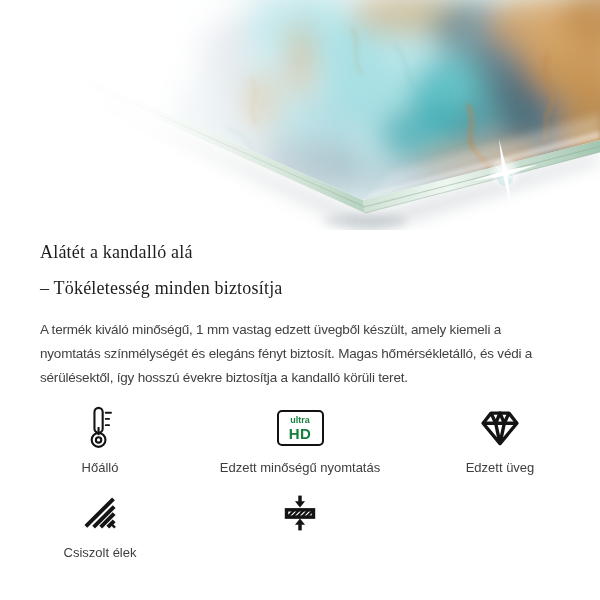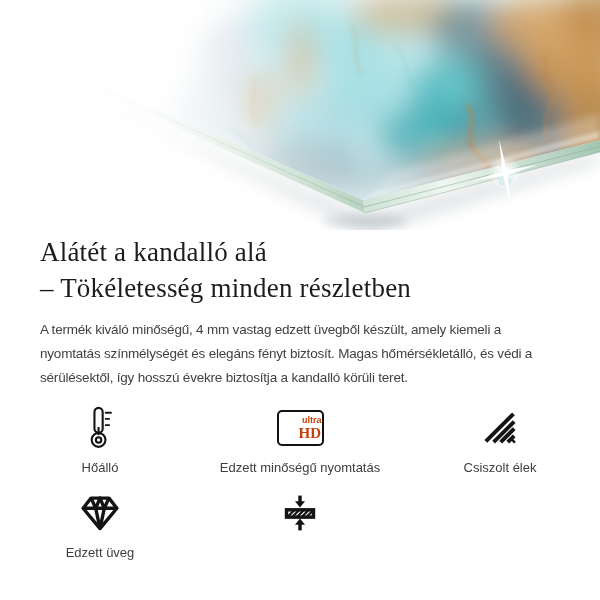--- a/index.html
+++ b/index.html
@@ -6,43 +6,43 @@
   .stage{
     position:relative;width:600px;height:600px;background:#fff;overflow:hidden;
     font-family:"Liberation Sans",sans-serif;
   }
   .hero{width:600px;height:230px;display:block;}
   .hero svg{display:block;}
   h1.headline{
     margin:4px 0 0 40px;
     font-family:"Liberation Serif",serif;
     font-weight:400;
-    font-size:27px;line-height:36px;
+    font-size:18px;line-height:36px;
     color:#1d1d1f;letter-spacing:.2px;
   }
   p.desc{
     margin:12px 40px 0 40px;
     font-size:13.5px;line-height:24px;letter-spacing:-.2px;
     color:#414141;max-width:540px;
   }
   .features{
     display:grid;grid-template-columns:repeat(3,1fr);
     row-gap:14px;margin-top:14px;width:600px;
   }
   .feature{display:flex;flex-direction:column;align-items:center;}
   .icon-slot{height:48px;display:flex;align-items:center;justify-content:center;}
   .feature-label{margin-top:8px;font-size:13px;color:#3e3e3e;text-align:center;}
   .icon-stroke{stroke:#141414;fill:none;stroke-width:2.2;}
   .hd-badge{
     width:47px;height:36px;border:2.6px solid #111;border-radius:5px;
-    display:flex;flex-direction:column;align-items:flex-end;justify-content:center;
-    color:#c2410c;box-sizing:border-box;line-height:1;
+    display:flex;flex-direction:column;align-items:center;justify-content:center;
+    color:#15803d;box-sizing:border-box;line-height:1;
   }
   .hd-badge .ultra{font-size:9px;font-weight:700;letter-spacing:0;}
-  .hd-badge .hd{font-size:15px;font-weight:800;letter-spacing:.3px;margin-top:1px;font-family:Liberation Serif, serif;}
+  .hd-badge .hd{font-size:15px;font-weight:800;letter-spacing:.3px;margin-top:1px;}
 </style>
 </head>
 <body>
 
 <div class="stage">
 
   <div class="hero">
     <svg width="600" height="230" viewBox="0 0 600 230">
       <defs>
         <clipPath id="cpGlass">
@@ -156,24 +156,24 @@
         <g transform="rotate(35)">
             <path d="M-13,0 L0,-1.3 L13,0 L0,1.3 Z" fill="#ffffff" opacity=".7"></path>
           </g>
         <circle r="2" fill="#ffffff"></circle>
       </g>
     </svg>
   </div>
 
   <h1 class="headline">
     <span>Alátét a kandalló alá</span><br>
-    <span>– Tökéletesség minden részletben</span>
+    <span>– Tökéletesség minden biztosítja</span>
   </h1>
 
-  <p class="desc">A termék kiváló minőségű, 4 mm vastag edzett üvegből készült, amely kiemeli a nyomtatás színmélységét és elegáns fényt biztosít. Magas hőmérsékletálló, és védi a sérülésektől, így hosszú évekre biztosítja a kandalló körüli teret.</p>
+  <p class="desc">A termék kiváló minőségű, 1 mm vastag edzett üvegből készült, amely kiemeli a nyomtatás színmélységét és elegáns fényt biztosít. Magas hőmérsékletálló, és védi a sérülésektől, így hosszú évekre biztosítja a kandalló körüli teret.</p>
 
   <div class="features">
 
     <div class="feature">
       <div class="icon-slot">
         <svg width="24" height="44" viewBox="0 0 24 46">
           <rect class="icon-stroke" x="6.2" y="2" width="8.6" height="26" rx="4.3"></rect>
           <circle class="icon-stroke" cx="10.5" cy="35.5" r="7.2"></circle>
           <circle class="icon-stroke" cx="10.5" cy="35.5" r="2.8" stroke-width="2"></circle>
           <line class="icon-stroke" x1="10.5" y1="30.5" x2="10.5" y2="22" stroke-width="2"></line>
@@ -193,45 +193,45 @@
           <span class="ultra">ultra</span>
           <span class="hd">HD</span>
         </div>
       </div>
       <div class="feature-label">Edzett minőségű nyomtatás</div>
     </div>
 
 
     <div class="feature">
       <div class="icon-slot">
+        <svg width="40" height="37" viewBox="0 0 26 24">
+          <g class="icon-stroke" stroke-width="1.9" stroke-linejoin="round">
+            <path d="M2,8.6 L7.2,2 L18.8,2 L24,8.6 L13,21.8 Z"></path>
+            <path d="M2,8.6 L24,8.6"></path>
+            <path d="M7.2,2 L10.2,8.6 L13,2 L15.8,8.6 L18.8,2"></path>
+            <path d="M10.2,8.6 L13,21.8 M15.8,8.6 L13,21.8"></path>
+          </g>
+        </svg>
+      </div>
+      <div class="feature-label">Edzett üveg</div>
+    </div>
+
+    <div class="feature">
+      <div class="icon-slot">
         <svg width="34" height="34" viewBox="0 0 24 24">
           <g stroke="#141414" stroke-width="2.8" stroke-linecap="butt">
             <line x1="2" y1="21.5" x2="21.5" y2="2"></line>
             <line x1="7.5" y1="22" x2="22" y2="7.5"></line>
             <line x1="12.5" y1="22" x2="22" y2="12.5"></line>
             <line x1="17.5" y1="22" x2="22" y2="17.5"></line>
             <line x1="21" y1="22" x2="22.2" y2="20.8"></line>
           </g>
         </svg>
       </div>
       <div class="feature-label">Csiszolt élek</div>
-    </div>
-
-    <div class="feature">
-      <div class="icon-slot">
-        <svg width="40" height="37" viewBox="0 0 26 24">
-          <g class="icon-stroke" stroke-width="1.9" stroke-linejoin="round">
-            <path d="M2,8.6 L7.2,2 L18.8,2 L24,8.6 L13,21.8 Z"></path>
-            <path d="M2,8.6 L24,8.6"></path>
-            <path d="M7.2,2 L10.2,8.6 L13,2 L15.8,8.6 L18.8,2"></path>
-            <path d="M10.2,8.6 L13,21.8 M15.8,8.6 L13,21.8"></path>
-          </g>
-        </svg>
-      </div>
-      <div class="feature-label">Edzett üveg</div>
     </div>
 
     <div class="feature">
       <div class="icon-slot">
         <svg width="38" height="38" viewBox="0 0 24 24">
           <rect class="icon-stroke" x="3.5" y="10" width="17" height="4.6" stroke-width="1.8"></rect>
           <g stroke="#141414" stroke-width="1.5">
             <line x1="4.4" y1="14.2" x2="8.2" y2="10.4"></line>
             <line x1="7.4" y1="14.2" x2="11.2" y2="10.4"></line>
             <line x1="10.4" y1="14.2" x2="14.2" y2="10.4"></line>

